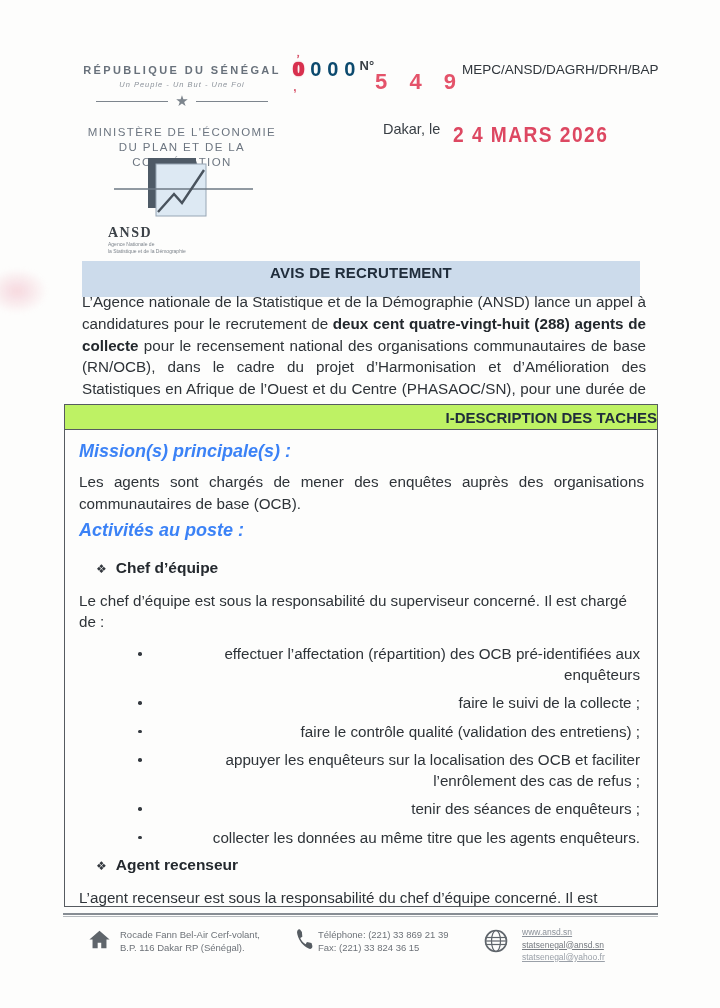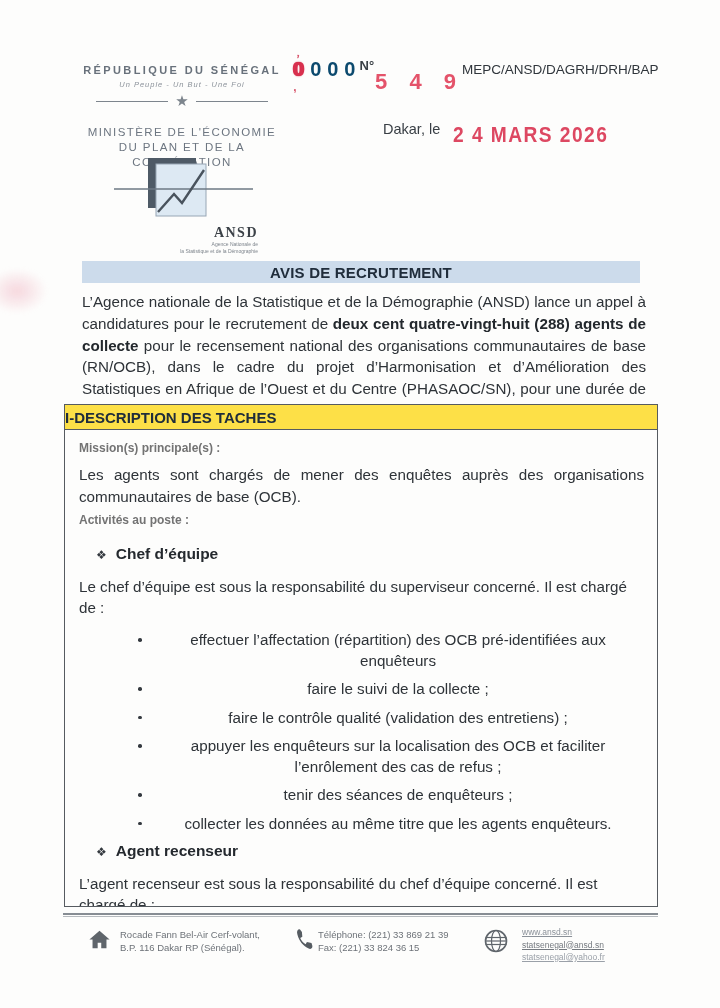--- a/index.html
+++ b/index.html
@@ -19,21 +19,21 @@
     text-align:center; color:#646d77;
   }
   .republic { font-size:11px; font-weight:bold; letter-spacing:2.4px; color:#68717b; }
   .motto { font-size:7.5px; font-style:italic; margin-top:4px; color:#8b929a; letter-spacing:1px; }
   .divider { display:flex; align-items:center; justify-content:center; margin-top:7px; gap:7px; }
   .divider .rule { height:0; border-top:1.6px solid #7d858d; width:72px; }
   .divider .star { color:#7d858d; font-size:15px; line-height:10px; }
   .ministry { font-size:11.5px; letter-spacing:1.4px; margin-top:19px; color:#6d7681; line-height:15px; }
 
   
-  .logo-wrap { position:absolute; left:108px; top:158px; width:150px; text-align:right; }
+  .logo-wrap { position:absolute; left:108px; top:158px; width:150px; text-align:left; }
   .logo-acronym {
     font-family:"Liberation Serif", serif; font-weight:bold;
     font-size:14px; letter-spacing:1.5px; color:#3c4248; margin-top:1px;
   }
   .logo-caption { font-size:5px; color:#7d848c; line-height:6.5px; filter:blur(0.3px); }
 
   
   .ref-line { position:absolute; left:293px; top:58px; white-space:nowrap; }
   .stamp-digits {
     color:#0c4a6e; font-weight:bold; font-size:20px; letter-spacing:6px;
@@ -64,55 +64,55 @@
 
   
   .smudge {
     position:absolute; left:-14px; top:268px; width:62px; height:46px;
     background:radial-gradient(ellipse at center, rgba(238,170,185,0.45), rgba(238,170,185,0) 70%);
     filter:blur(2px);
   }
 
   
   .title-bar {
-    position:absolute; left:82px; top:261px; width:558px; height:22px;
+    position:absolute; left:82px; top:261px; width:558px; height:36px;
     background:#ccdbeb; text-align:center;
     font-weight:bold; font-size:15px; color:#202d3b;
     line-height:23px; letter-spacing:0.2px;
   }
   .intro {
     position:absolute; left:82px; top:291px; width:564px;
     font-size:15.2px; line-height:21.8px; text-align:justify; color:#2e3338;
   }
   .intro b { color:#23282d; }
 
   
   .desc-box {
     position:absolute; left:64px; top:404px; width:594px; height:503px;
     border:1.6px solid #565b60; overflow:hidden; background:#fdfdfc;
   }
   .desc-header {
-    background:#fde047; border-bottom:1.6px solid #565b60;
-    height:25px; line-height:25px; text-align:left;
+    background:#bef264; border-bottom:1.6px solid #565b60;
+    height:25px; line-height:25px; text-align:right;
     font-weight:bold; font-size:15px; color:#202d3b;
   }
   .desc-content { padding:9px 13px 0 14px; font-size:15.2px; }
-  .h-bold { font-weight:bold; font-size:12px; color:#737373; }
+  .h-bold { font-weight:bold; font-size:18px; color:#3b82f6;font-style:italic; }
   .mission-heading { margin-top:2px; }
   .mission-text { margin-top:9px; line-height:21.5px; text-align:justify; }
   .activities-heading { margin-top:6px; }
 
   .role-head { margin-top:18px; margin-left:17px; display:flex; align-items:baseline; gap:9px; }
   .role-head .diamond { font-size:12px; color:#34393f; }
   .role-head .role-title { font-weight:bold; font-size:15.5px; color:#24292e; }
   .role-intro { margin-top:13px; line-height:21px; }
 
   ul.task-list { list-style:none; margin-top:12px; margin-left:56px; margin-right:4px; }
   ul.task-list li {
-    position:relative; padding-left:21px; margin-bottom:8px; line-height:20.5px; text-align:center;
+    position:relative; padding-left:21px; margin-bottom:8px; line-height:20.5px; text-align:right;
   }
   ul.task-list li::before {
     content:""; position:absolute; left:3px; top:8px;
     width:3.5px; height:3.5px; background:#34393f; border-radius:50%;
   }
   .role2-head { margin-top:5px; }
 
   
   .footer-sep {
     position:absolute; left:63px; top:913px; width:595px; height:4px;

